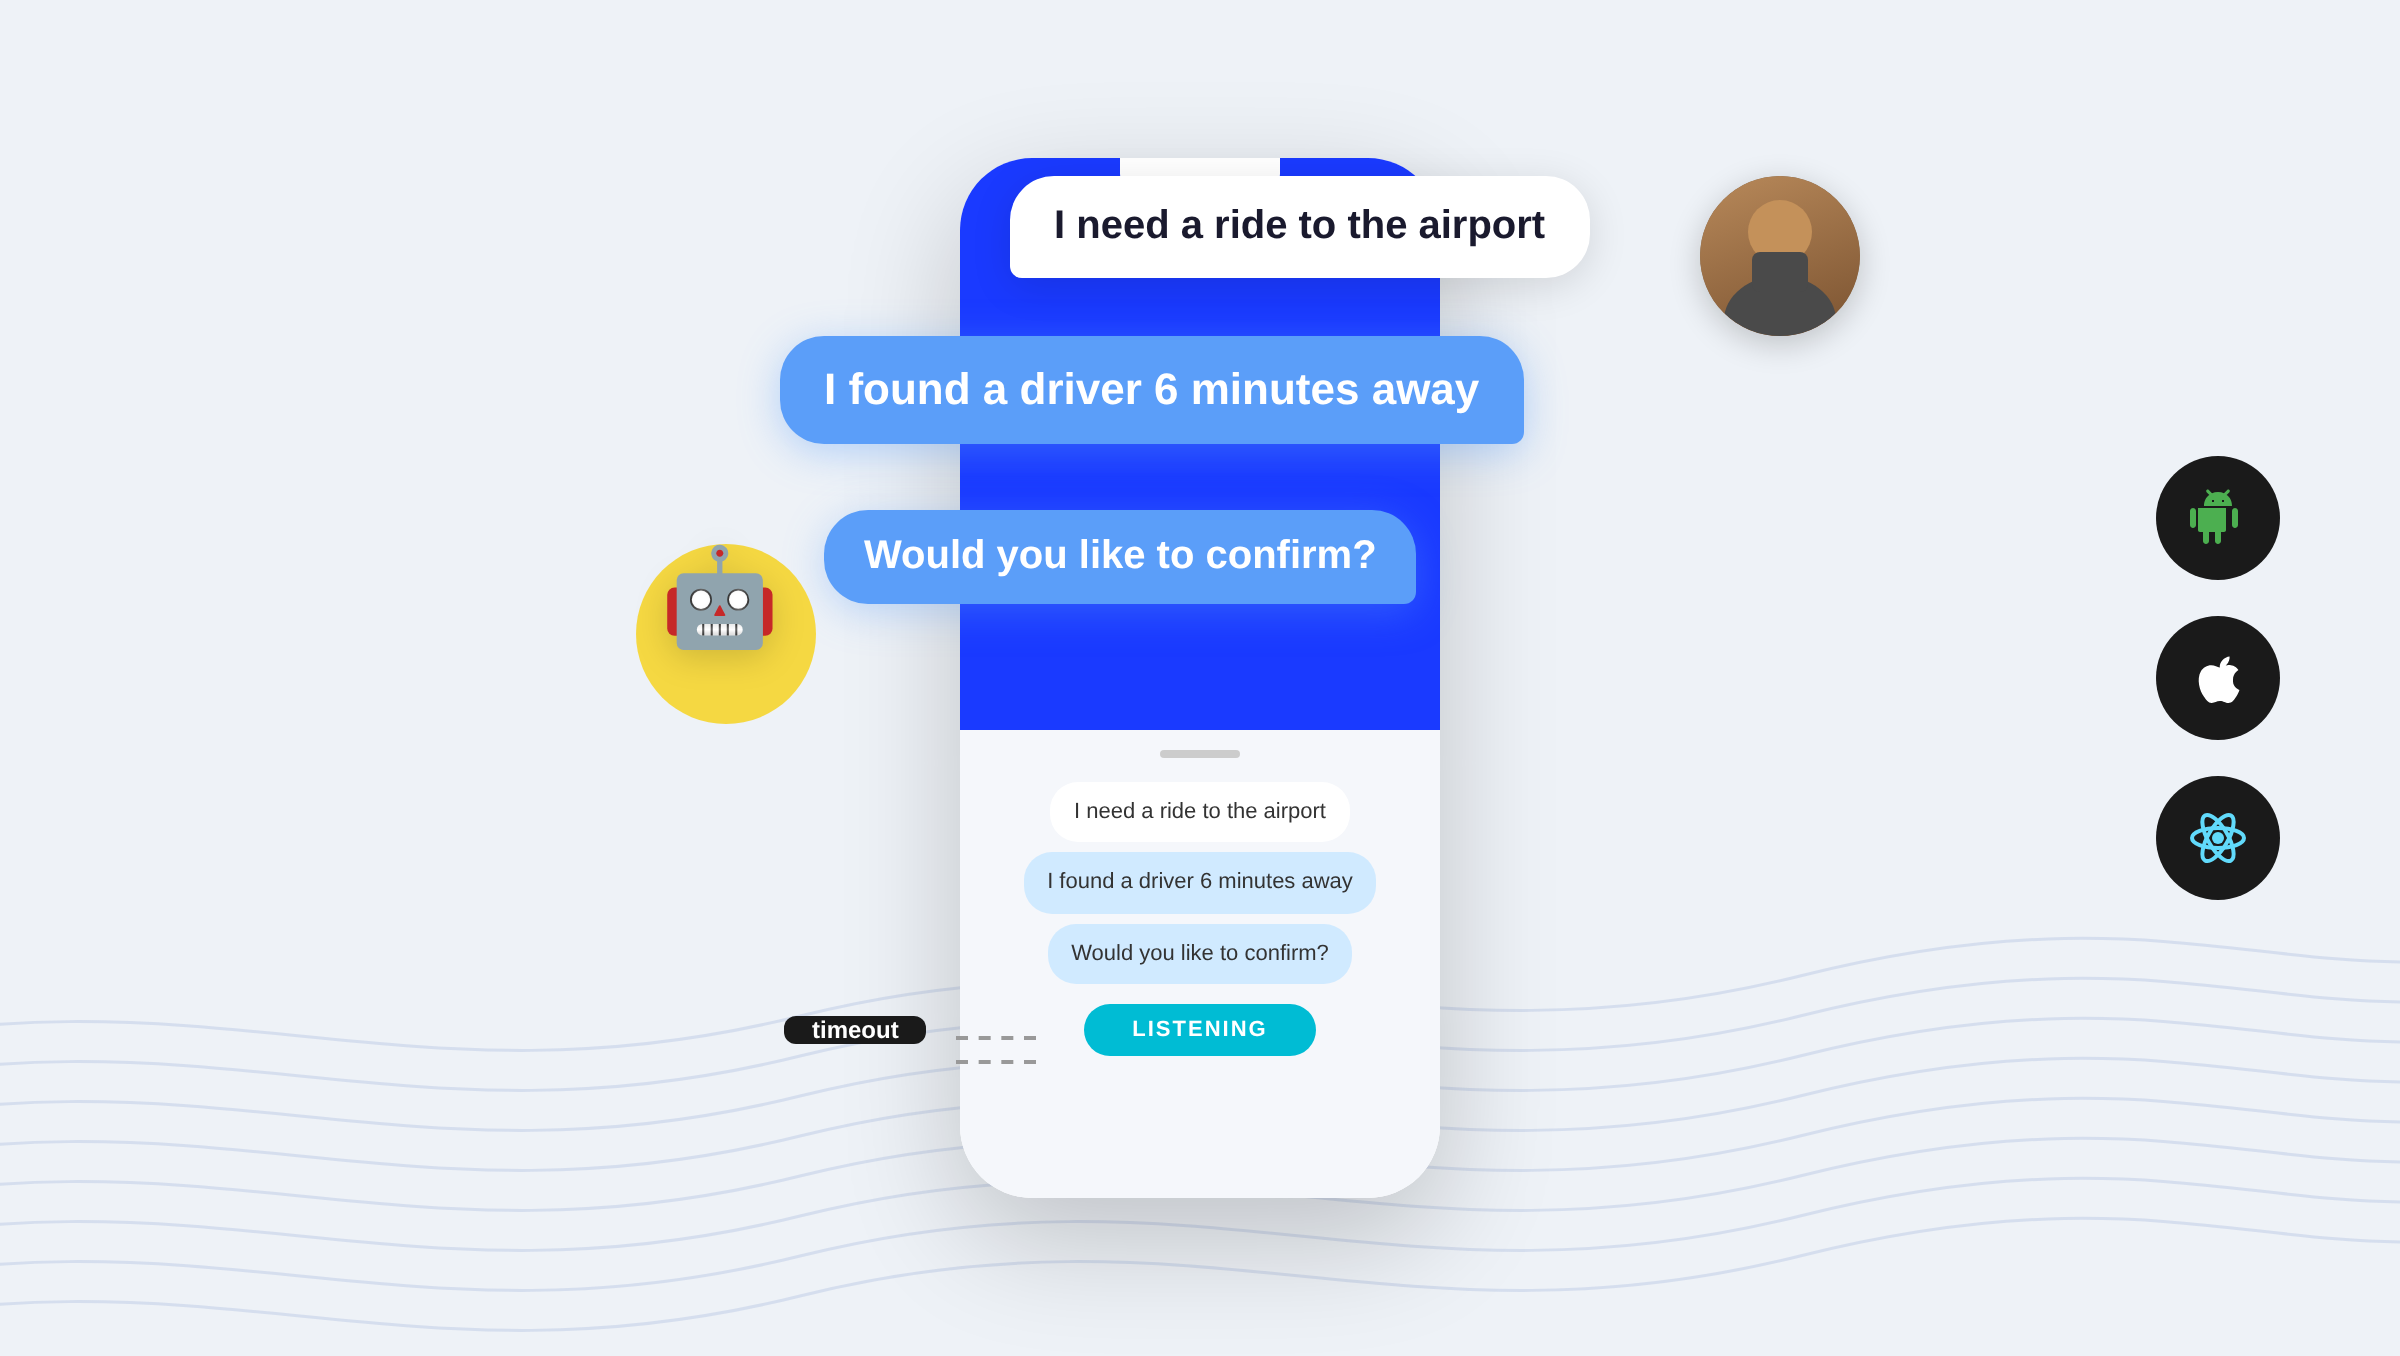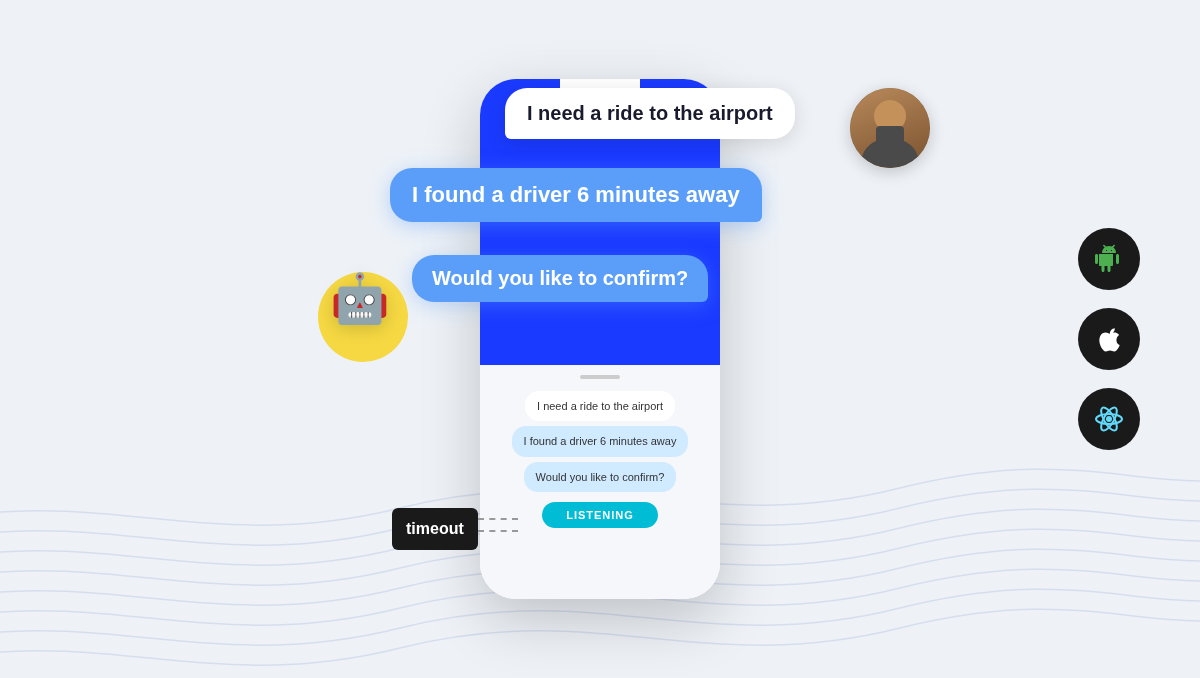--- a/index.html
+++ b/index.html
@@ -203,22 +203,22 @@
       border-radius: 50%;
       z-index: 20;
     }
 
     
     .timeout-badge {
       position: absolute;
       background: #1a1a1a;
       color: white;
       border-radius: 6px;
-      padding: 12px 14px;
-      font-size: 16px;
+      padding: 0 14px;
+      font-size: 12px;
       font-weight: 600;
       z-index: 30;
     }
 
     
     .dashed-line {
       position: absolute;
       border-top: 2px dashed #999;
       z-index: 15;
     }

